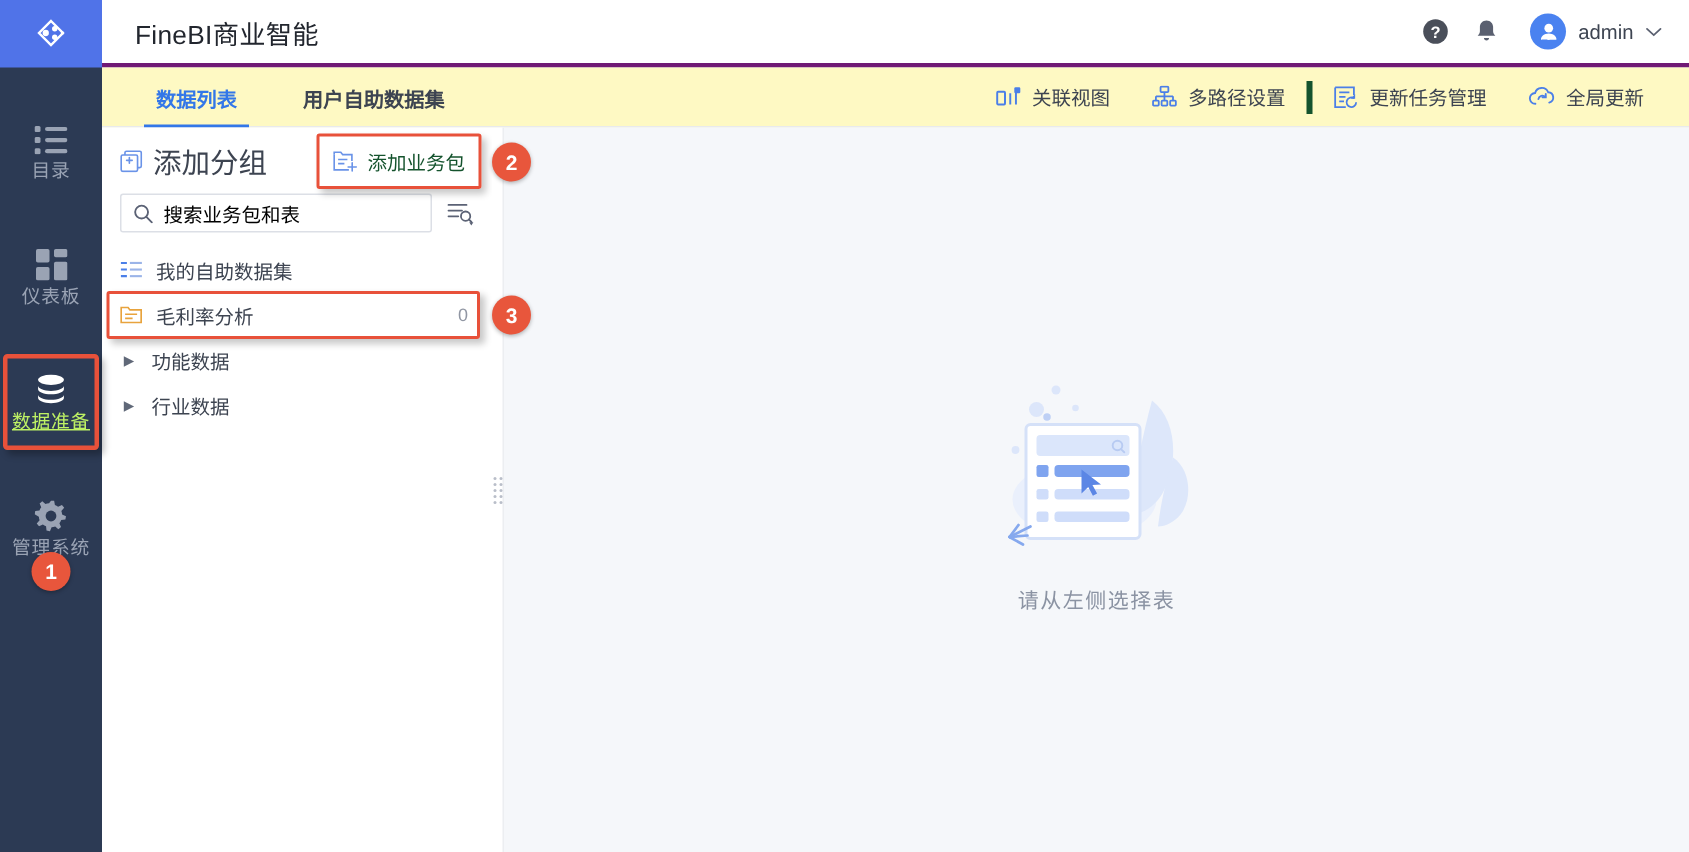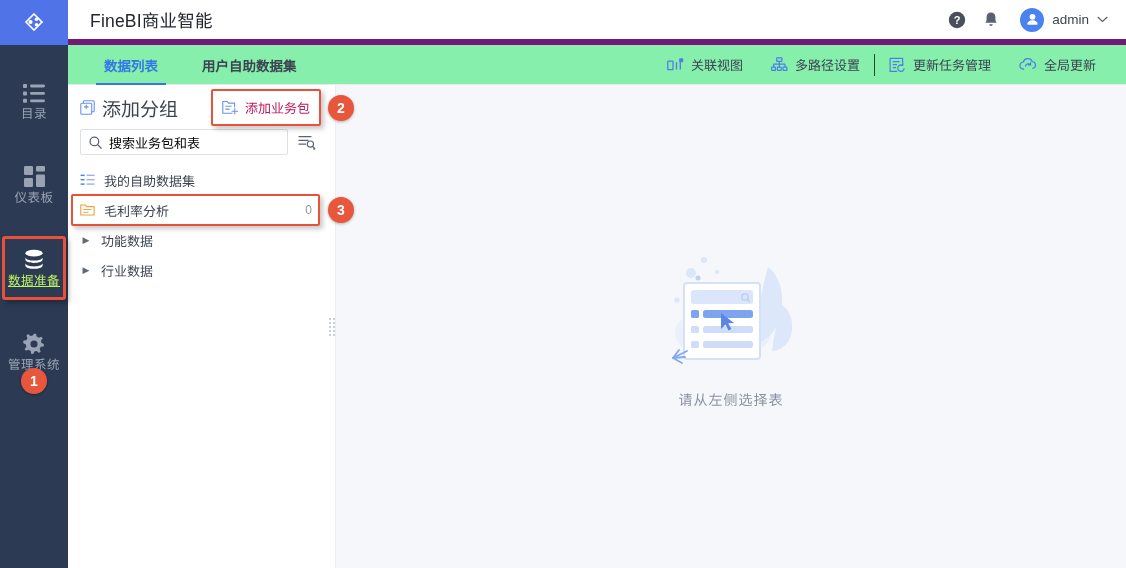--- a/index.html
+++ b/index.html
@@ -56,21 +56,21 @@
     border-radius: 3px;
     box-shadow: 3px 3px 5px rgba(0,0,0,.28);
     pointer-events: none;
   }
 
   
   .right-col { flex: 1; display: flex; flex-direction: column; min-width: 0;}
   .topbar {
     height: 45px; flex: 0 0 45px;
     background: #fff;
-    border-bottom: 6px solid #701a75;
+    border-bottom: 3px solid #701a75;
     display: flex; align-items: center;
     padding: 0 18px 0 22px;
   }
   .app-title {
     font-size: 17.5px;
     color: #22262e;
     letter-spacing: .2px;
   }
   .topbar-spacer { flex: 1; }
   .topbar-icon {
@@ -85,21 +85,21 @@
   .avatar {
     width: 24px; height: 24px; border-radius: 50%;
     background: #4a82f0;
     display: flex; align-items: center; justify-content: center;
   }
   .user-name { font-size: 13.5px; color: #3d4451; }
 
   
   .tabbar {
     height: 40px; flex: 0 0 40px;
-    background: #86efac;
+    background: #fef9c3;
     border-bottom: 1px solid #e8eaed;
     display: flex; align-items: stretch;
     padding-left: 14px;
     position: relative;
   }
   .tab {
     position: relative;
     padding: 0 22px;
     display: flex; align-items: center;
     font-size: 13.5px;
@@ -119,21 +119,21 @@
     padding-right: 16px;
     gap: 0px;
   }
   .taction {
     display: flex; align-items: center; gap: 7px;
     font-size: 13px; color: #3d4451;
     padding: 0 14px;
     cursor: pointer;
     height: 22px;
   }
-  .taction.sep { border-left: 1px solid #14532d; text-align: right; }
+  .taction.sep { border-left: 4px solid #14532d; text-align: right; }
 
   
   .body { flex: 1; display: flex; min-height: 0; position: relative; }
   .panel {
     width: 260px; flex: 0 0 260px;
     background: #fff;
     display: flex; flex-direction: column;
     position: relative;
   }
   .panel-toolrow {
@@ -144,21 +144,21 @@
     margin-top: 4px;
   }
   .link-btn {
     display: flex; align-items: center; gap: 7px;
     font-size: 19px; color: #3d4451;
     cursor: pointer;
   }
   .add-pkg-wrap { margin-left: auto; position: relative; }
   .add-pkg {
     display: flex; align-items: center; gap: 7px;
-    font-size: 13px; color: #be185d;
+    font-size: 13px; color: #14532d;
     cursor: pointer;
     padding: 4px 6px;
   }
   .hl-box::after {
     content: "";
     position: absolute;
     left: -5px; top: -5px; right: -5px; bottom: -5px;
     border: 2.5px solid #e8513a;
     border-radius: 2px;
     box-shadow: 3px 3px 5px rgba(0,0,0,.22);

